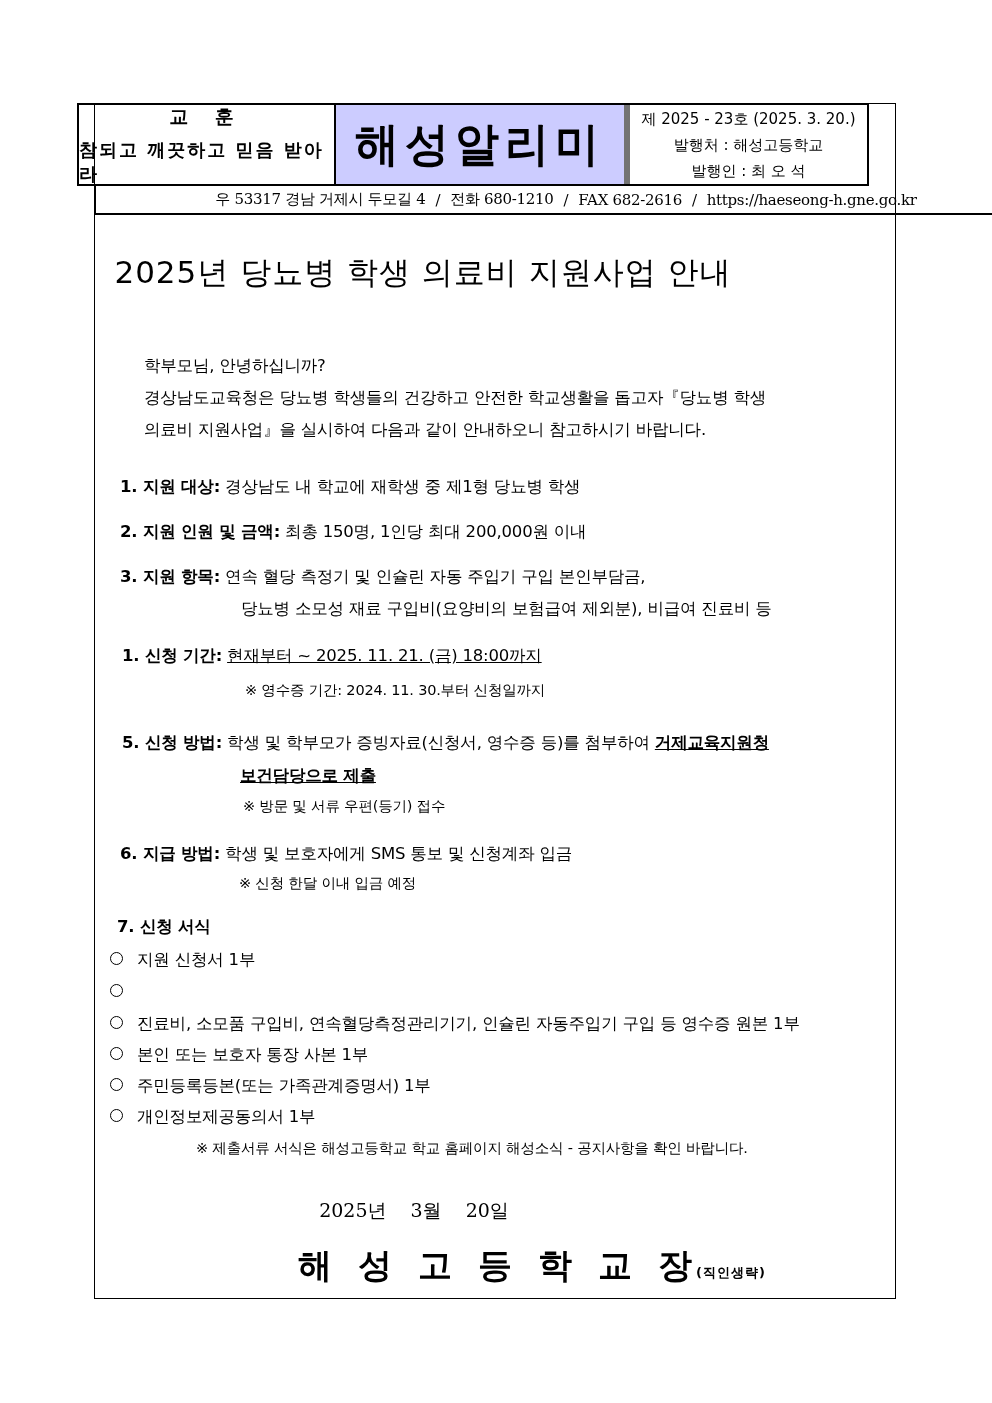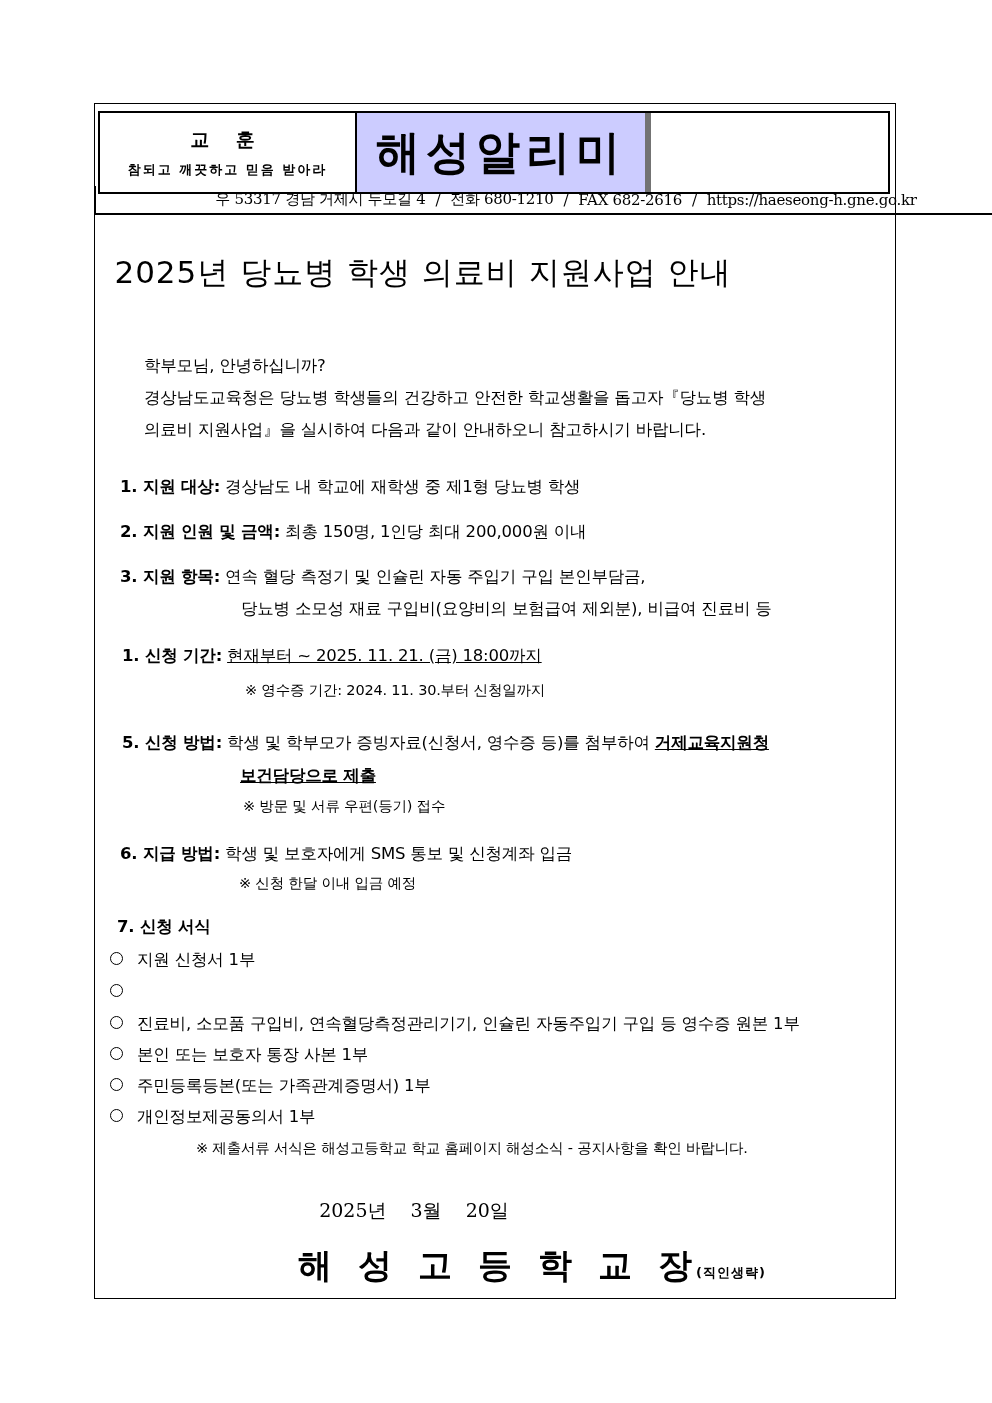--- a/index.html
+++ b/index.html
@@ -1,21 +1,21 @@
 <!DOCTYPE html>
 <html><head>
 <meta charset="utf-8">
 <style>
   html, body { margin: 0; padding: 0; background: #ffffff; }
   body { width: 992px; height: 1403px; position: relative; font-family: "DejaVu Serif", "Liberation Serif", serif; color: #000; }
   .page-box { position: absolute; left: 94px; top: 103px; width: 802px; height: 1196px; border: 1px solid #000; box-sizing: border-box; }
-  .header-table { position: absolute; left: 98px; top: 103px; width: 792px; height: 83px; border: 2px solid #000; box-sizing: border-box; display: flex; margin-top: 8px; }
+  .header-table { position: absolute; left: 77px; top: 103px; width: 792px; height: 83px; border: 2px solid #000; box-sizing: border-box; display: flex; }
   .hdr-motto { width: 255px; border-right: 2px solid #000; display: flex; flex-direction: column; align-items: center; justify-content: center; }
   .hdr-motto .t1 { font-family: "DejaVu Serif", serif; font-weight: bold; font-size: 19px; letter-spacing: 10px; margin-bottom: 8px; }
-  .hdr-motto .t2 { font-family: "DejaVu Serif", serif; font-weight: bold; font-size: 13px; letter-spacing: 2px; }
+  .hdr-motto .t2 { font-family: "DejaVu Serif", serif; font-weight: bold; font-size: 18px; letter-spacing: 2px; }
   .hdr-title { width: 288px; background: #ccccff; border-right: 6px solid #737373; display: flex; align-items: center; justify-content: center; }
   .hdr-title span { font-family: "DejaVu Sans", sans-serif; font-weight: bold; font-size: 44px; letter-spacing: 6px; color: #000; transform: scaleY(1.05); }
   .hdr-info { flex: 1; display: flex; flex-direction: column; align-items: center; justify-content: center; font-family: "DejaVu Sans", sans-serif; font-size: 15px; line-height: 26px; }
   .addr-bar { position: absolute; left: 94px; top: 186px; width: 944px; height: 29px; border: 2px solid #000; border-top: none; box-sizing: border-box; display: flex; align-items: center; justify-content: center; font-family: "DejaVu Serif", serif; font-size: 15px; letter-spacing: -0.3px; }
   .addr-bar .sep { margin: 0 10px; }
   .doc-title { position: absolute; left: 94px; top: 252px; width: 658px; text-align: center; font-family: "DejaVu Sans", sans-serif; font-size: 31px; letter-spacing: 1px; }
   .p { position: absolute; font-family: "DejaVu Sans", sans-serif; font-size: 16.5px; white-space: nowrap; letter-spacing: -0.2px; }
   .b { font-weight: bold; }
   .u { text-decoration: underline; }
   .note { font-size: 14.5px; }
@@ -29,20 +29,25 @@
 
 <div class="page-box"></div>
 
 <div class="header-table">
   <div class="hdr-motto">
     <div class="t1">교 훈</div>
     <div class="t2">참되고 깨끗하고 믿음 받아라</div>
   </div>
   <div class="hdr-title">
     <span>해성알리미</span>
+  </div>
+  <div class="hdr-info">
+    <div>제 2025 - 23호 (2025. 3. 20.)</div>
+    <div>발행처 : 해성고등학교</div>
+    <div>발행인 : 최 오 석</div>
   </div>
 </div>
 
 <div class="addr-bar">
   <span>우 53317  경남 거제시 두모길 4</span>
   <span class="sep">/</span>
   <span>전화  680-1210</span>
   <span class="sep">/</span>
   <span>FAX 682-2616</span>
   <span class="sep">/</span>

